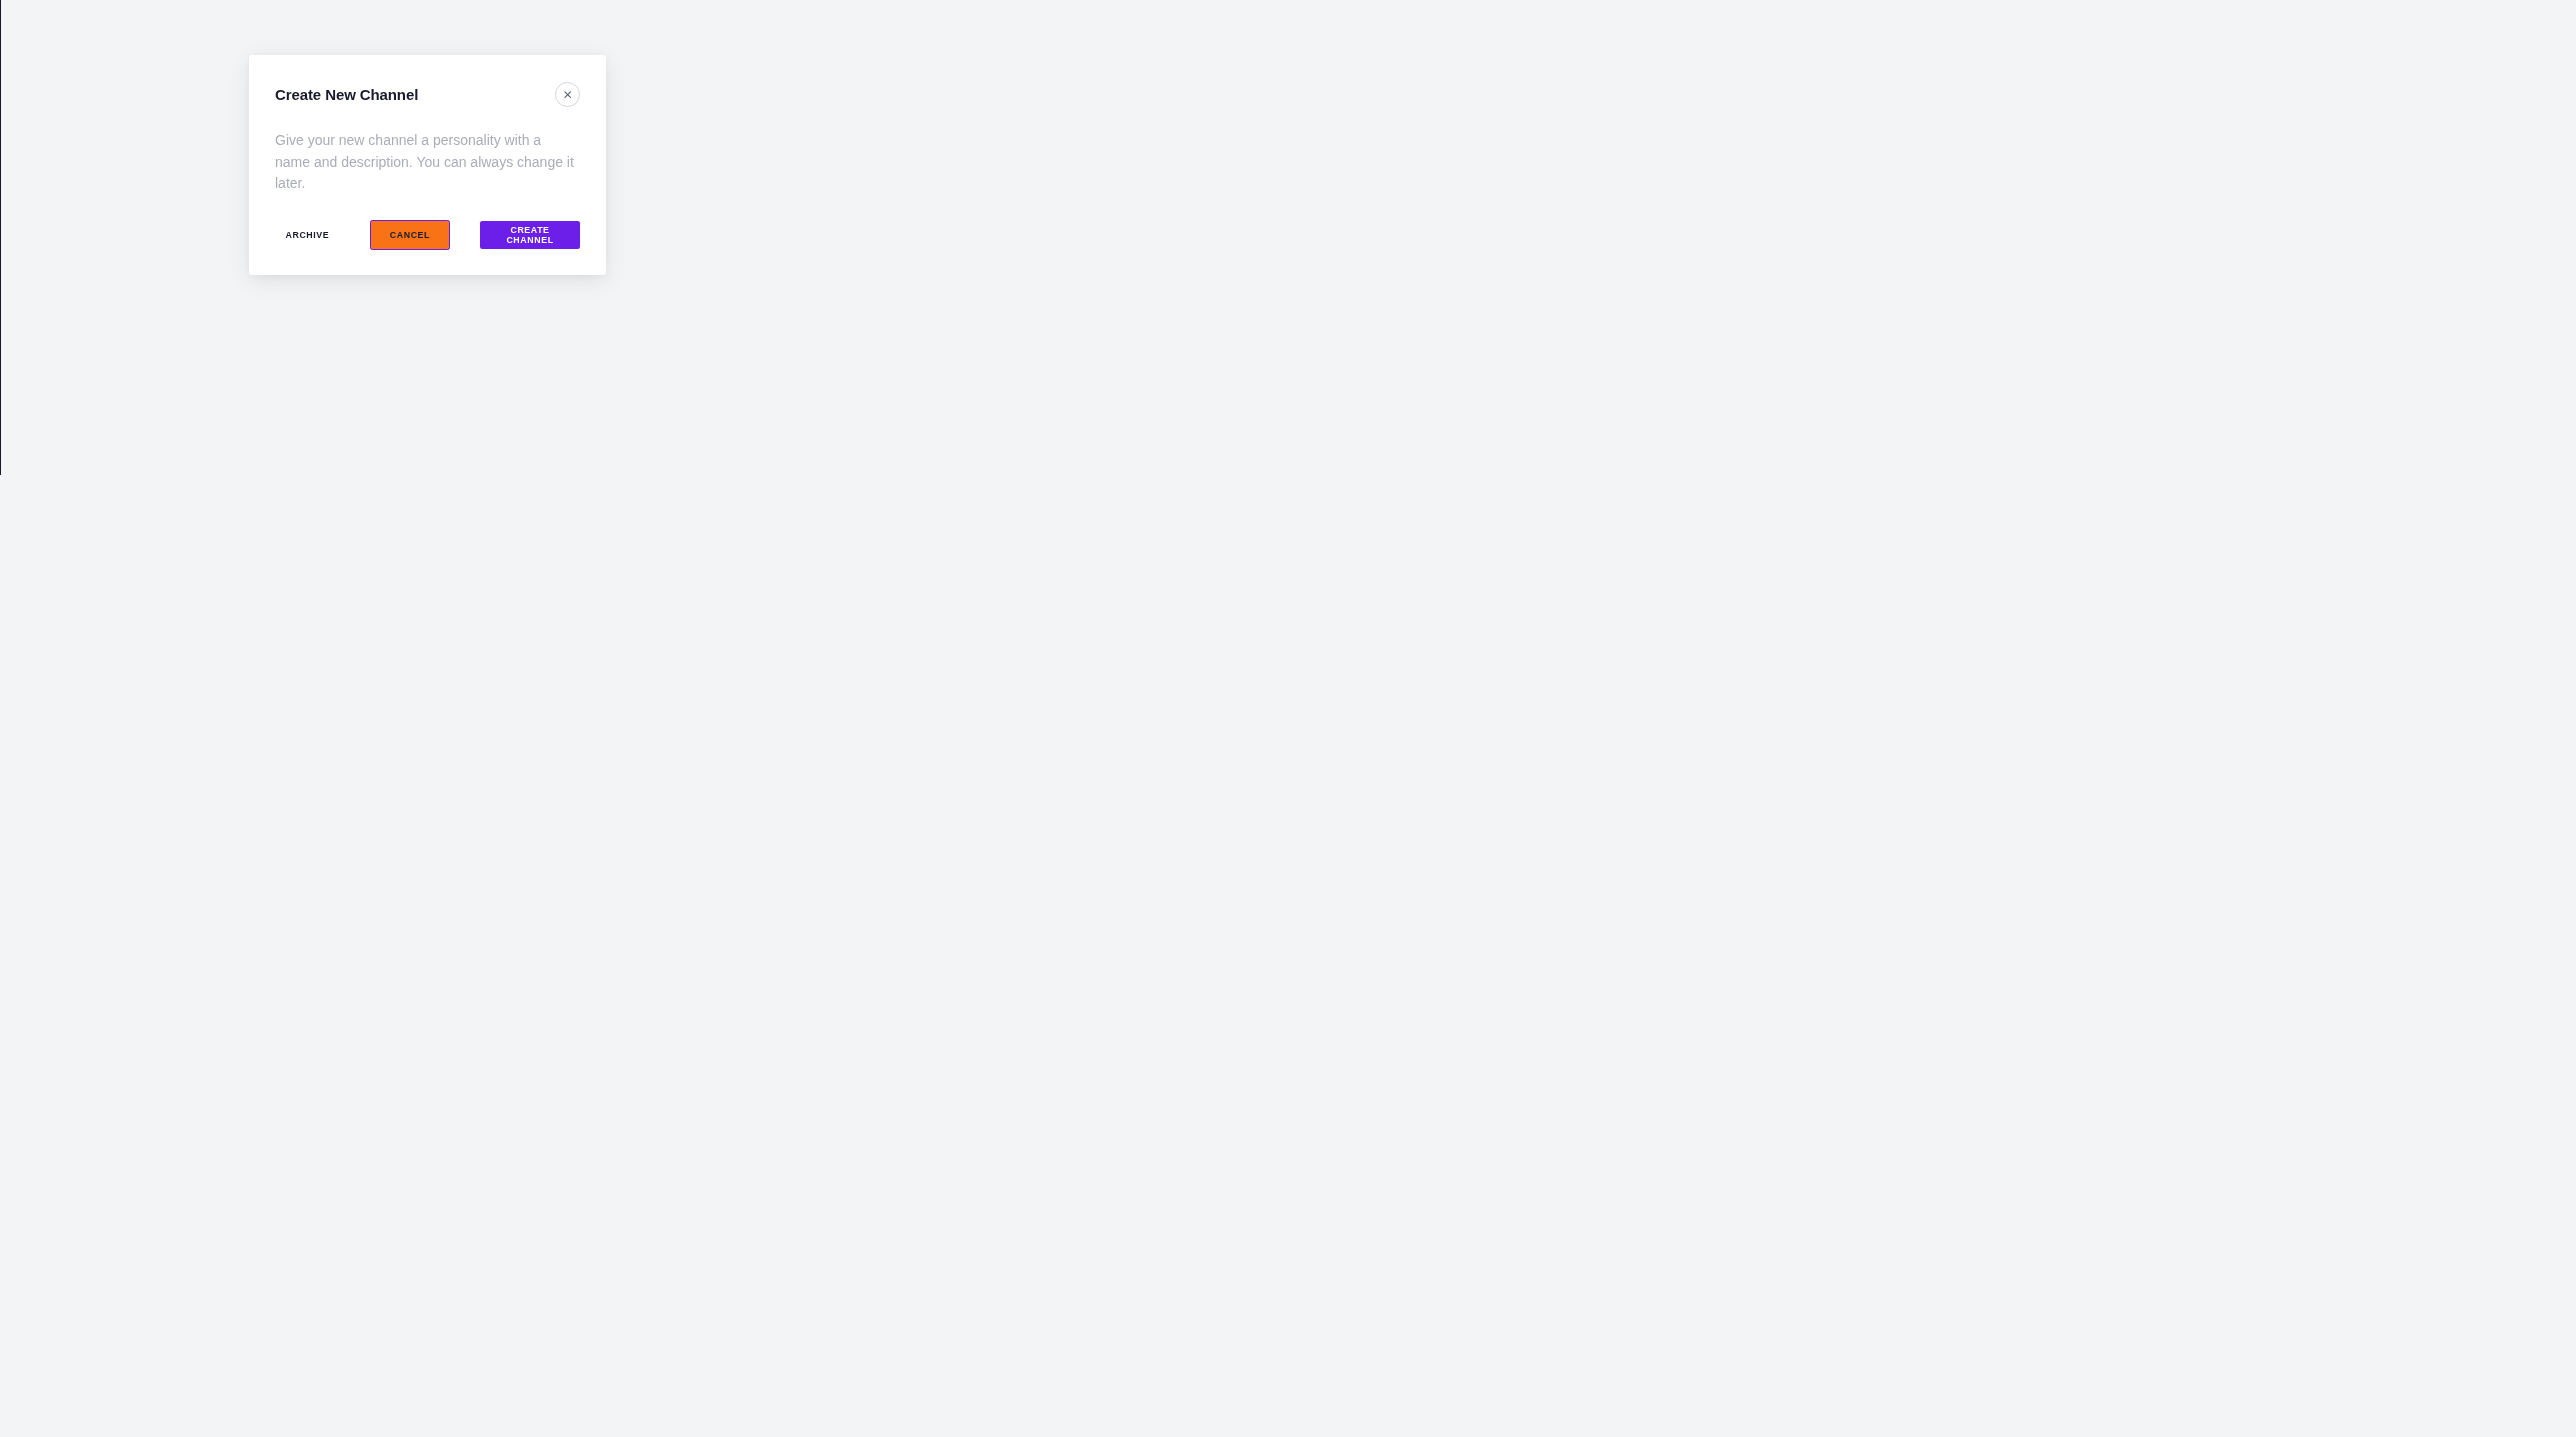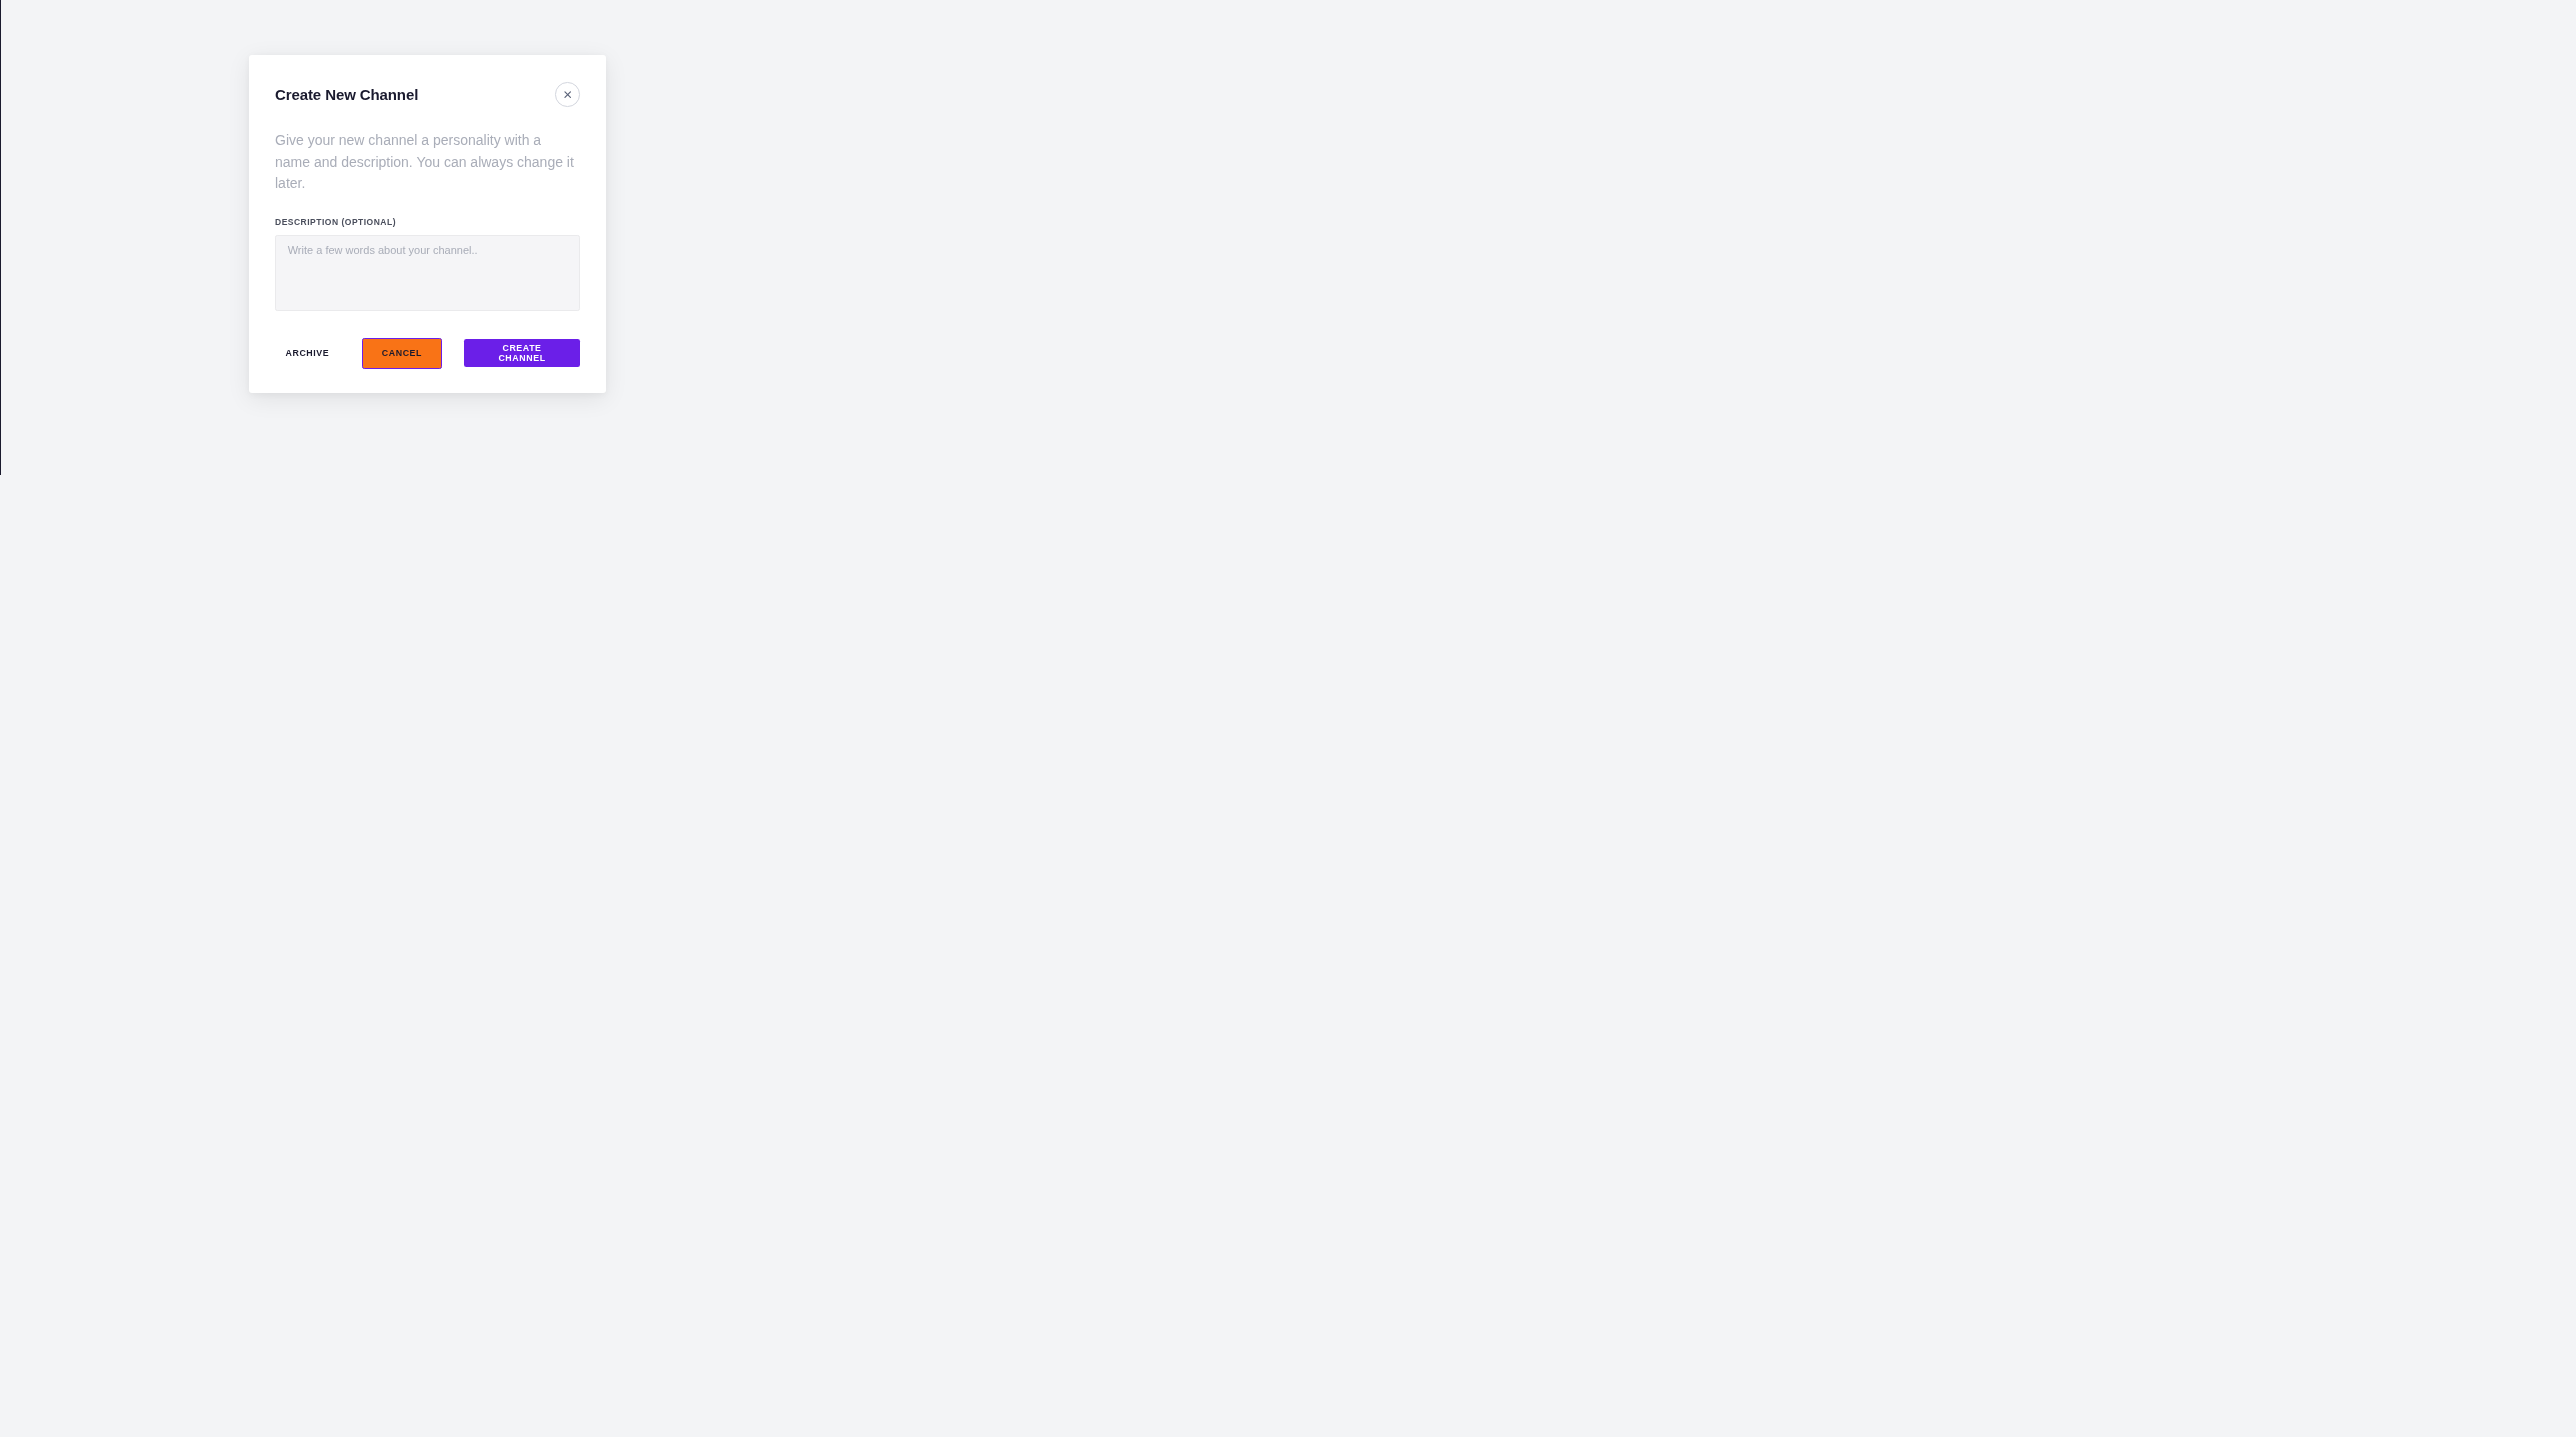--- a/index.html
+++ b/index.html
@@ -99,21 +99,21 @@
       resize: none;
       height: 76px;
     }
     .form-textarea::placeholder {
       color: #a9adb8;
     }
     .modal-footer {
       display: flex;
       justify-content: flex-end;
       align-items: center;
-      gap: 22px;
+      gap: 30px;
       margin-top: 24.6px;
     }
     .btn {
       font-size: 8.8px;
       font-weight: 700;
       letter-spacing: 0.6px;
       text-transform: uppercase;
       cursor: pointer;
       border-radius: 2.3px;
       font-family: inherit;
@@ -147,24 +147,20 @@
       <svg viewBox="0 0 24 24" fill="none" stroke="currentColor" stroke-width="3" stroke-linecap="round">
         <line x1="5" y1="5" x2="19" y2="19"></line>
         <line x1="19" y1="5" x2="5" y2="19"></line>
       </svg>
     </button>
   </div>
 
   <p class="modal-subtitle">Give your new channel a personality with a name and description. You can always change it later.</p>
 
 
-  <div class="form-group">
-    <label class="form-label">DESCRIPTION (OPTIONAL)</label>
-    <textarea class="form-textarea" placeholder="Write a few words about your channel.." style=""></textarea>
-  </div>
 
   <div class="modal-footer">
     <button class="btn btn-text">ARCHIVE</button>
     <button class="btn btn-outline">CANCEL</button>
     <button class="btn btn-primary">CREATE CHANNEL</button>
   </div>
 </div>
 
 
 </body></html>

